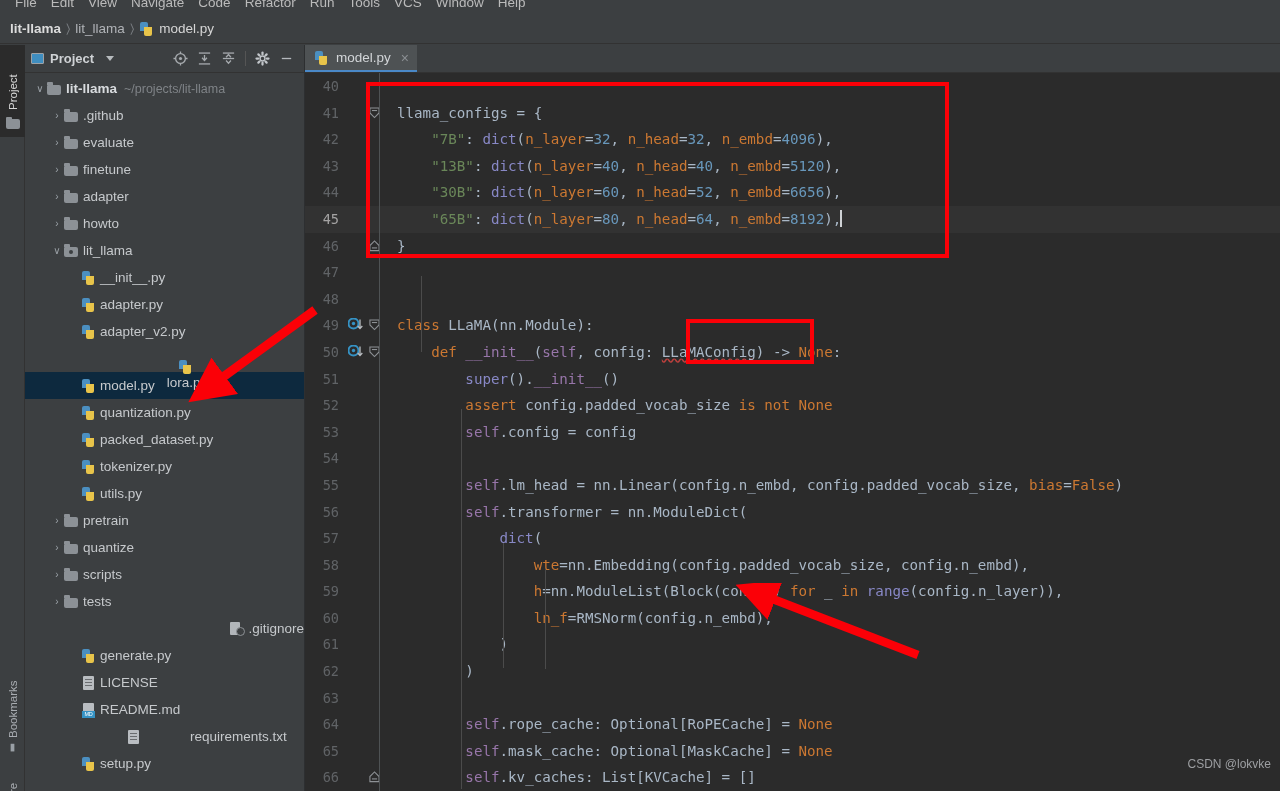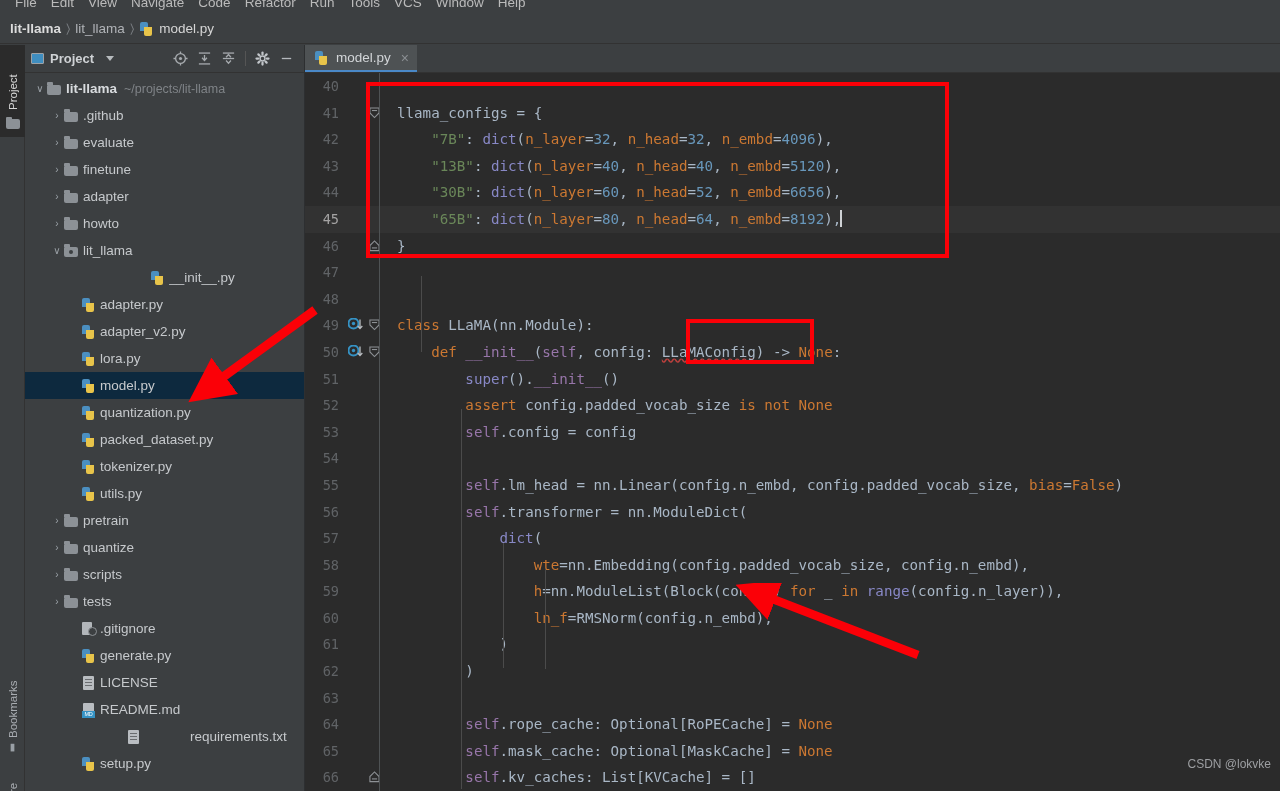--- a/index.html
+++ b/index.html
@@ -389,36 +389,36 @@
           <span class="ic ic-folder"></span>
           <span class="tname">howto</span>
         </div>
         <div class="trow" style="padding-left: 25px;">
           <span class="arr">∨</span>
           <span class="ic ic-folder ic-folder-src">
             <span class="dot"></span>
           </span>
           <span class="tname">lit_llama</span>
         </div>
-        <div class="trow" style="padding-left: 42px; justify-content: center;">
+        <div class="trow" style="padding-left: 42px;">
           <span class="arr"></span>
           <span class="ic ic-py"></span>
           <span class="tname">__init__.py</span>
         </div>
         <div class="trow" style="padding-left: 42px;">
           <span class="arr"></span>
           <span class="ic ic-py"></span>
           <span class="tname">adapter.py</span>
         </div>
         <div class="trow" style="padding-left: 42px;">
           <span class="arr"></span>
           <span class="ic ic-py"></span>
           <span class="tname">adapter_v2.py</span>
         </div>
-        <div class="trow" style="padding-left: 42px;">
+        <div class="trow" style="padding-left: 42px; flex-direction: column;">
           <span class="arr"></span>
           <span class="ic ic-py"></span>
           <span class="tname">lora.py</span>
         </div>
         <div class="trow sel" style="padding-left: 42px;">
           <span class="arr"></span>
           <span class="ic ic-py"></span>
           <span class="tname">model.py</span>
         </div>
         <div class="trow" style="padding-left: 42px;">
@@ -454,21 +454,21 @@
         <div class="trow" style="padding-left: 25px;">
           <span class="arr">›</span>
           <span class="ic ic-folder"></span>
           <span class="tname">scripts</span>
         </div>
         <div class="trow" style="padding-left: 25px;">
           <span class="arr">›</span>
           <span class="ic ic-folder"></span>
           <span class="tname">tests</span>
         </div>
-        <div class="trow" style="padding-left: 42px;">
+        <div class="trow" style="padding-left: 42px; justify-content: flex-end;">
           <span class="arr"></span>
           <span class="ic ic-git"></span>
           <span class="tname">.gitignore</span>
         </div>
         <div class="trow" style="padding-left: 42px;">
           <span class="arr"></span>
           <span class="ic ic-py"></span>
           <span class="tname">generate.py</span>
         </div>
         <div class="trow" style="padding-left: 42px;">

